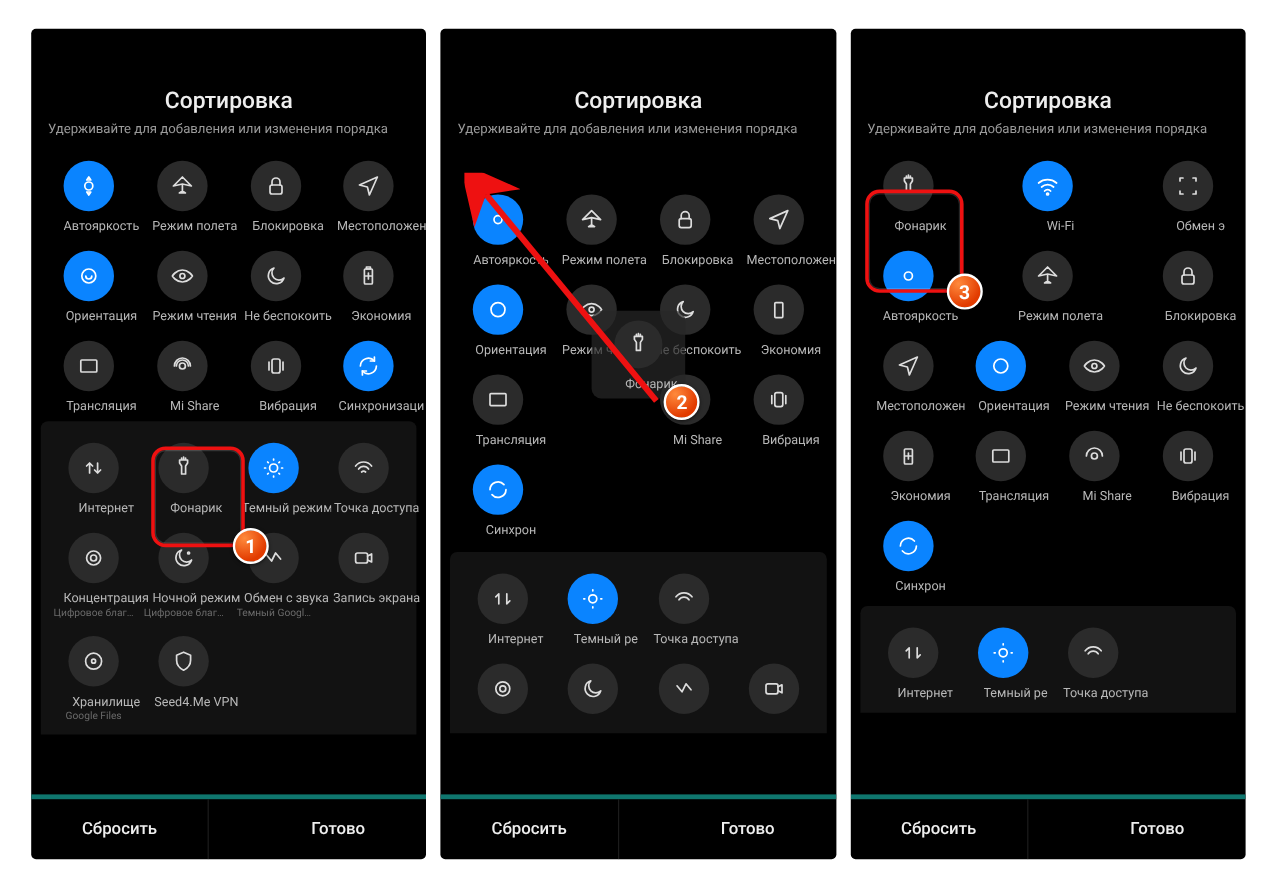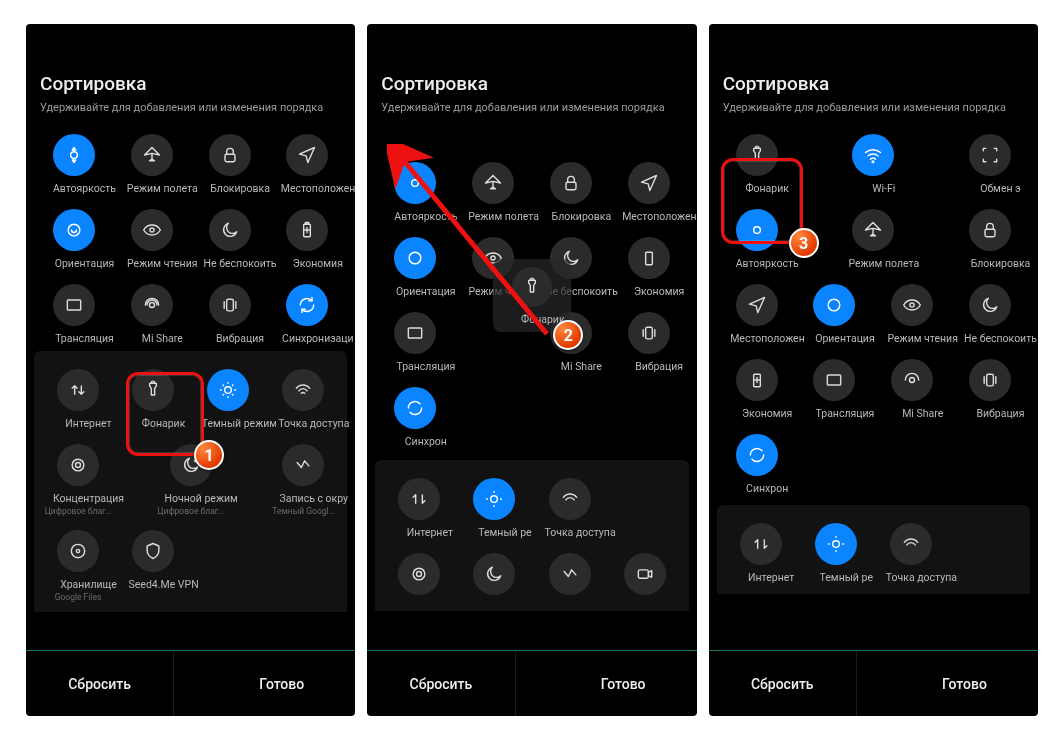--- a/index.html
+++ b/index.html
@@ -24,20 +24,21 @@
     color: #ccc;
   }
   .hdr {
     padding: 48px 14px 6px;
   }
   .title {
     font-size: 19px;
     font-weight: 500;
     color: #eee;
     margin-bottom: 6px;
+    text-align: center;
   }
   .subtitle {
     font-size: 11px;
     color: #9a9a9a;
   }
   .tiles {
     flex: 1;
     overflow: hidden;
     padding: 6px 8px 0;
   }
@@ -77,22 +78,22 @@
     margin-left: 21px;
   }
   .sub { font-size: 8.5px; color: #6a6a6a; margin-top: 1px; white-space: nowrap; overflow: hidden; max-width: 72px; }
   .section2 {
     background: #121212;
     border-radius: 6px 6px 0 0;
     padding: 10px 4px 4px;
   }
   .footer {
     display: flex;
-    height: 66px;
-    border-top: 1px solid #0f766e;
+    height: 54px;
+    border-top: 4px solid #0f766e;
   }
   .fbtn {
     flex: 1;
     display: flex;
     align-items: center;
     justify-content: center;
     color: #eee;
     font-size: 14px;
     font-weight: 500;
   }
@@ -320,22 +321,31 @@
             </div>
           <div class="lbl">Ночной режим</div>
           <div class="sub">Цифровое благ…</div>
         </div>
         <div class="tile">
           <div class="circ">
               <svg viewBox="0 0 24 24">
                 <path d="M5 9l5 6 4-8 5 6"></path>
               </svg>
             </div>
-          <div class="lbl">Запись с окру</div>
+          <div class="lbl">Обмен с звука</div>
           <div class="sub">Темный Googl…</div>
+        </div>
+        <div class="tile">
+          <div class="circ">
+              <svg viewBox="0 0 24 24">
+                <rect x="4" y="7" width="12" height="10" rx="2"></rect>
+                <path d="M16 10l4-2v8l-4-2"></path>
+              </svg>
+            </div>
+          <div class="lbl">Запись экрана</div>
         </div>
       </div>
 
       <div class="row">
         <div class="tile">
           <div class="circ">
               <svg viewBox="0 0 24 24">
                 <circle cx="12" cy="12" r="8"></circle>
                 <circle cx="12" cy="12" r="2"></circle>
               </svg>

